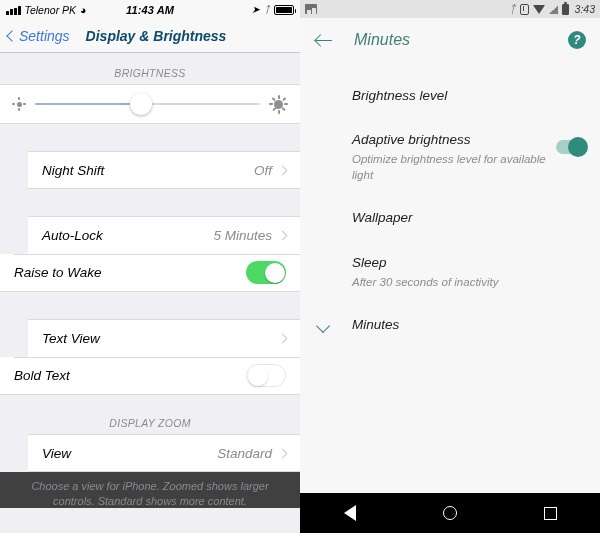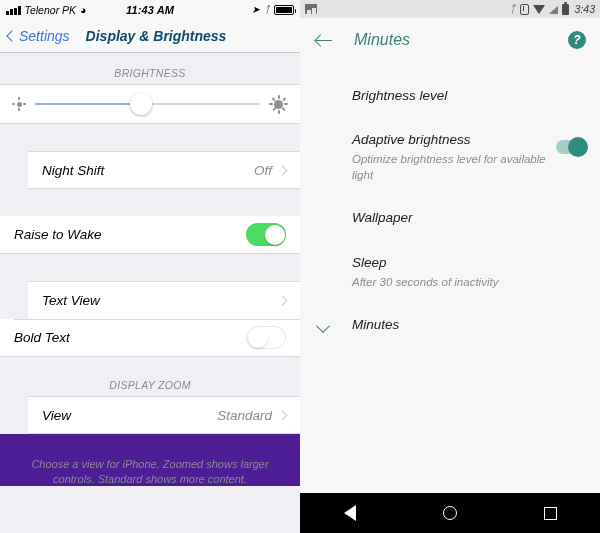--- a/index.html
+++ b/index.html
@@ -81,21 +81,21 @@
   
   .tgl{width:40px;height:23px;border-radius:12px;position:relative;flex:0 0 auto;box-sizing:border-box;}
   .tgl.on{background:#4CD964;}
   .tgl.off{background:#fff;border:1px solid #E5E5EA;}
   .tgl .knob{position:absolute;top:1.5px;width:20px;height:20px;border-radius:50%;background:#fff;box-shadow:0 1px 2px rgba(0,0,0,.28);}
   .tgl.on .knob{right:1.5px;}
   .tgl.off .knob{left:1px;top:1px;box-shadow:0 1px 2px rgba(0,0,0,.18);}
 
   .footnote{
     font-size:11px;color:#8A8A8F;line-height:1.33;
-    padding:23px 16px 0 16px;background:#4c1d95;
+    padding:7px 16px 0 16px;background:#404040;
   }
 
   
   .android{width:300px;height:533px;background:#F7F7F7;position:relative;overflow:hidden;}
   .and-statusbar{
     height:18px;background:#E3E3E3;display:flex;align-items:center;
     padding:0 5px;font-size:10px;color:#4A4A4A;
   }
   .and-sb-right{margin-left:auto;display:flex;align-items:center;gap:4px;}
   .and-time{font-size:10.5px;color:#3a3a3a;margin-left:2px;}
@@ -212,20 +212,27 @@
       <div class="cell cell-top cell-bot">
         <span class="cell-label">Night Shift</span>
         <span class="cell-right">
           <span class="cell-value">Off</span>
           <span class="chev-r"></span>
         </span>
       </div>
 
       <div class="gap"></div>
 
+      <div class="cell cell-top">
+        <span class="cell-label">Auto-Lock</span>
+        <span class="cell-right">
+          <span class="cell-value">5 Minutes</span>
+          <span class="chev-r"></span>
+        </span>
+      </div>
       <div class="cell cell-bot">
         <span class="cell-label">Raise to Wake</span>
         <span class="cell-right">
           <span class="tgl on">
               <span class="knob"></span>
             </span>
         </span>
       </div>
 
       <div class="gap"></div>

